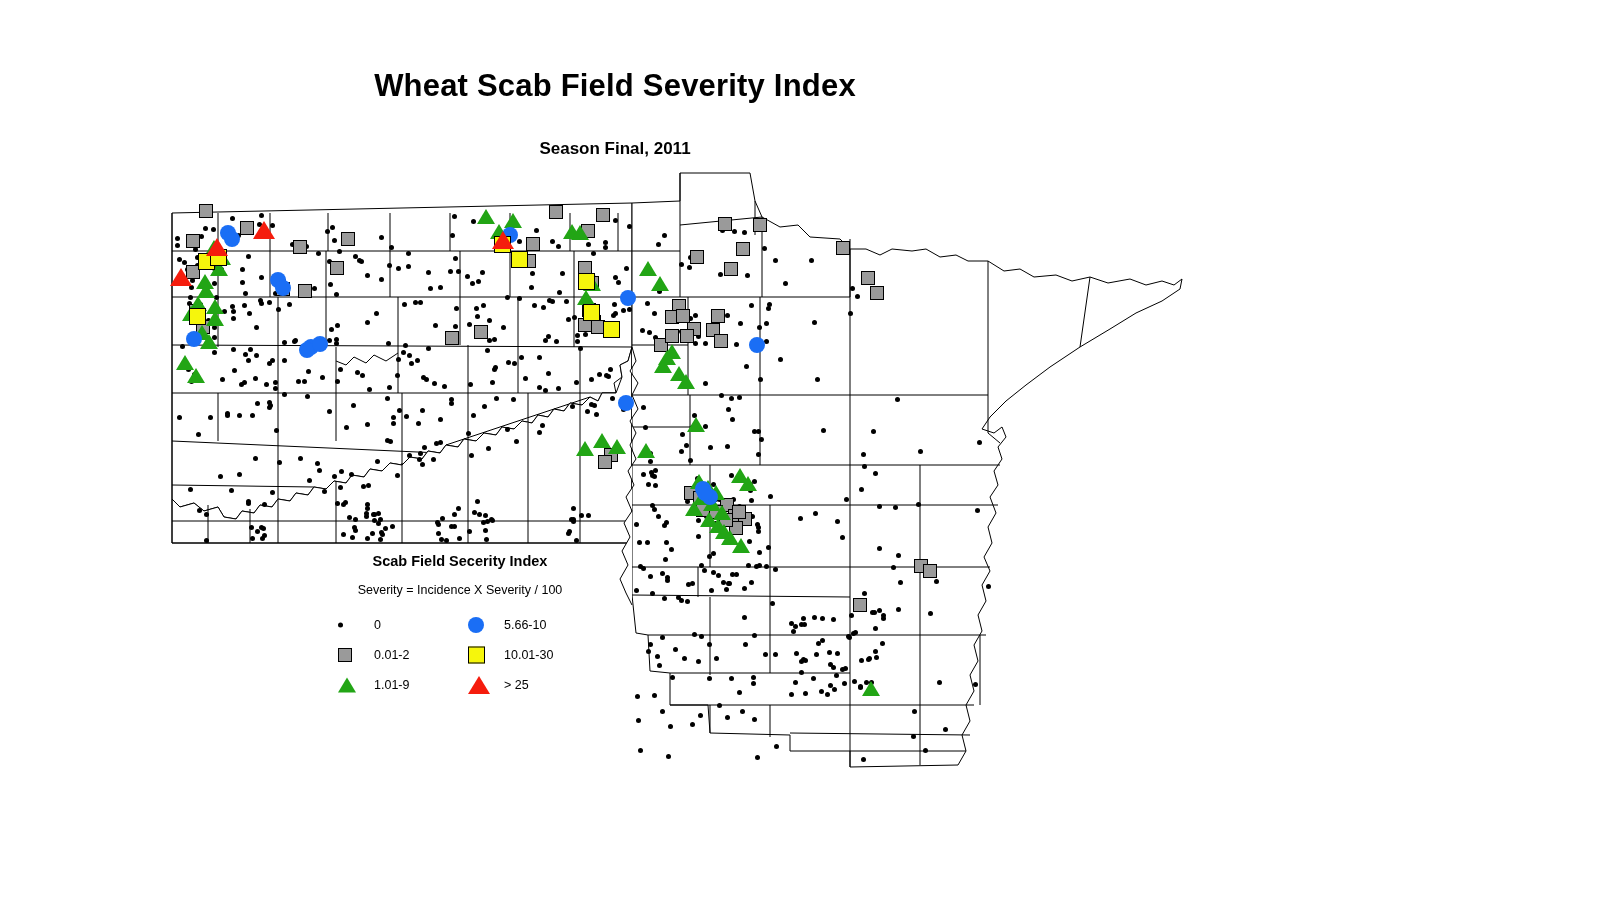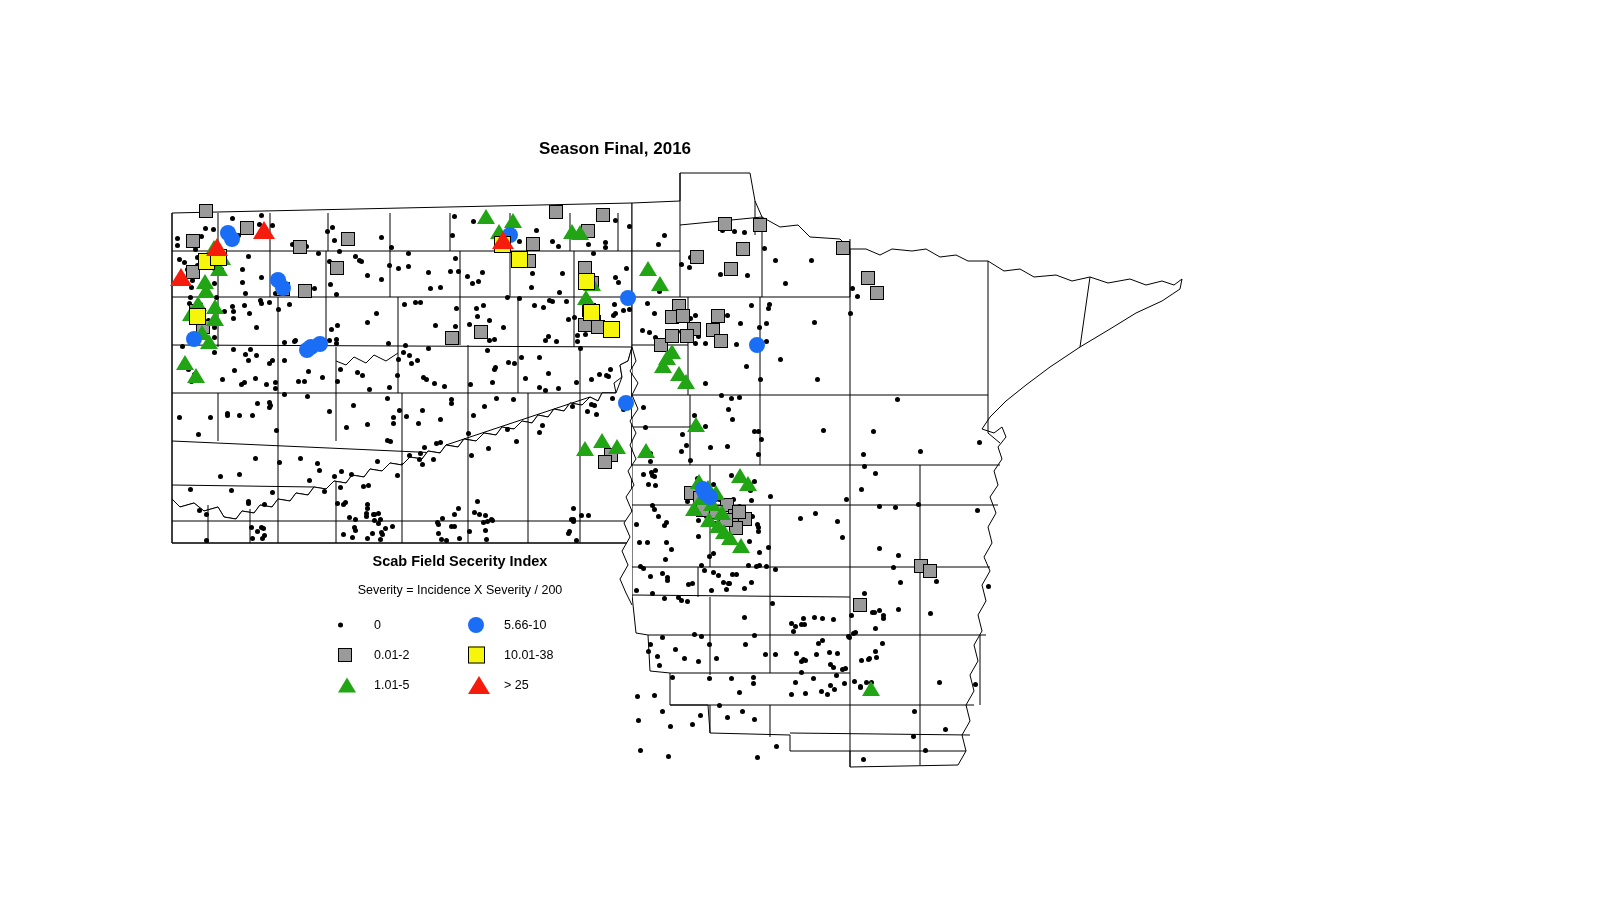--- a/index.html
+++ b/index.html
@@ -29,21 +29,22 @@
   .s-sq-yel{width:15px;height:15px;background:#f6f60c;border:1.6px solid #000;}
   .s-tri-red{width:0;height:0;border-left:11px solid transparent;
              border-right:11px solid transparent;border-bottom:18px solid #f51c0d;}
   .pt{position:absolute;}
 </style>
 </head>
 <body>
 
 <div id="page">
 
-  <div class="subtitle">Season Final, 2016</div>
+  <div class="title">Wheat Scab Field Severity Index</div>
+  <div class="subtitle">Season Final, 2011</div>
 
   <div id="mapwrap">
     <svg id="mapsvg" viewBox="0 0 1040 620" xmlns="http://www.w3.org/2000/svg">
       <g>
 
         <path class="cnty" d="M22,48 L482,38 L482,182 L478,196 L470,200 L472,212 L464,218 L466,228
           L452,228 L448,236 L440,232 L432,240 L420,238 L414,246 L404,244 L398,252 L388,250
           L382,258 L372,256 L364,264 L352,262 L346,270 L334,268 L326,276 L314,274 L308,282
           L296,280 L290,288 L278,286 L272,294 L260,292 L252,300 L240,298 L232,306 L220,304
           L214,312 L202,310 L196,318 L184,316 L176,324 L164,322 L158,330 L146,328 L140,336
@@ -962,41 +963,41 @@
         <div class="pt s-sq-yel" style="margin-left: -9px; margin-top: -9px; left: 462px; top: 165px;"></div>
         <div class="pt s-tri-red" style="margin-left: -11px; margin-top: -9px; left: 114px; top: 65px;"></div>
         <div class="pt s-tri-red" style="margin-left: -11px; margin-top: -9px; left: 67px; top: 82px;"></div>
         <div class="pt s-tri-red" style="margin-left: -11px; margin-top: -9px; left: 31px; top: 112px;"></div>
         <div class="pt s-tri-red" style="margin-left: -11px; margin-top: -9px; left: 353px; top: 75px;"></div>
       </div>
   </div>
 
   <div id="legend">
     <div class="lg-title">Scab Field Secerity Index</div>
-    <div class="lg-sub">Severity = Incidence X Severity / 200</div>
+    <div class="lg-sub">Severity = Incidence X Severity / 100</div>
     <div id="legend-rows">
         <div class="lg-row" style="left: 0px; top: 58px; width: 130px;">
           <div class="sym s-dot"></div>
           <div class="lg-lab">0</div>
         </div>
         <div class="lg-row" style="left: 0px; top: 88px; width: 130px;">
           <div class="sym s-sq-gray"></div>
           <div class="lg-lab">0.01-2</div>
         </div>
         <div class="lg-row" style="left: 0px; top: 118px; width: 130px;">
           <div class="sym s-tri-green"></div>
-          <div class="lg-lab">1.01-5</div>
+          <div class="lg-lab">1.01-9</div>
         </div>
         <div class="lg-row" style="left: 130px; top: 58px; width: 130px;">
           <div class="sym s-circ-blue"></div>
           <div class="lg-lab">5.66-10</div>
         </div>
         <div class="lg-row" style="left: 130px; top: 88px; width: 130px;">
           <div class="sym s-sq-yel"></div>
-          <div class="lg-lab">10.01-38</div>
+          <div class="lg-lab">10.01-30</div>
         </div>
         <div class="lg-row" style="left: 130px; top: 118px; width: 130px;">
           <div class="sym s-tri-red"></div>
           <div class="lg-lab">&gt; 25</div>
         </div>
       </div>
   </div>
 
 </div>
 

